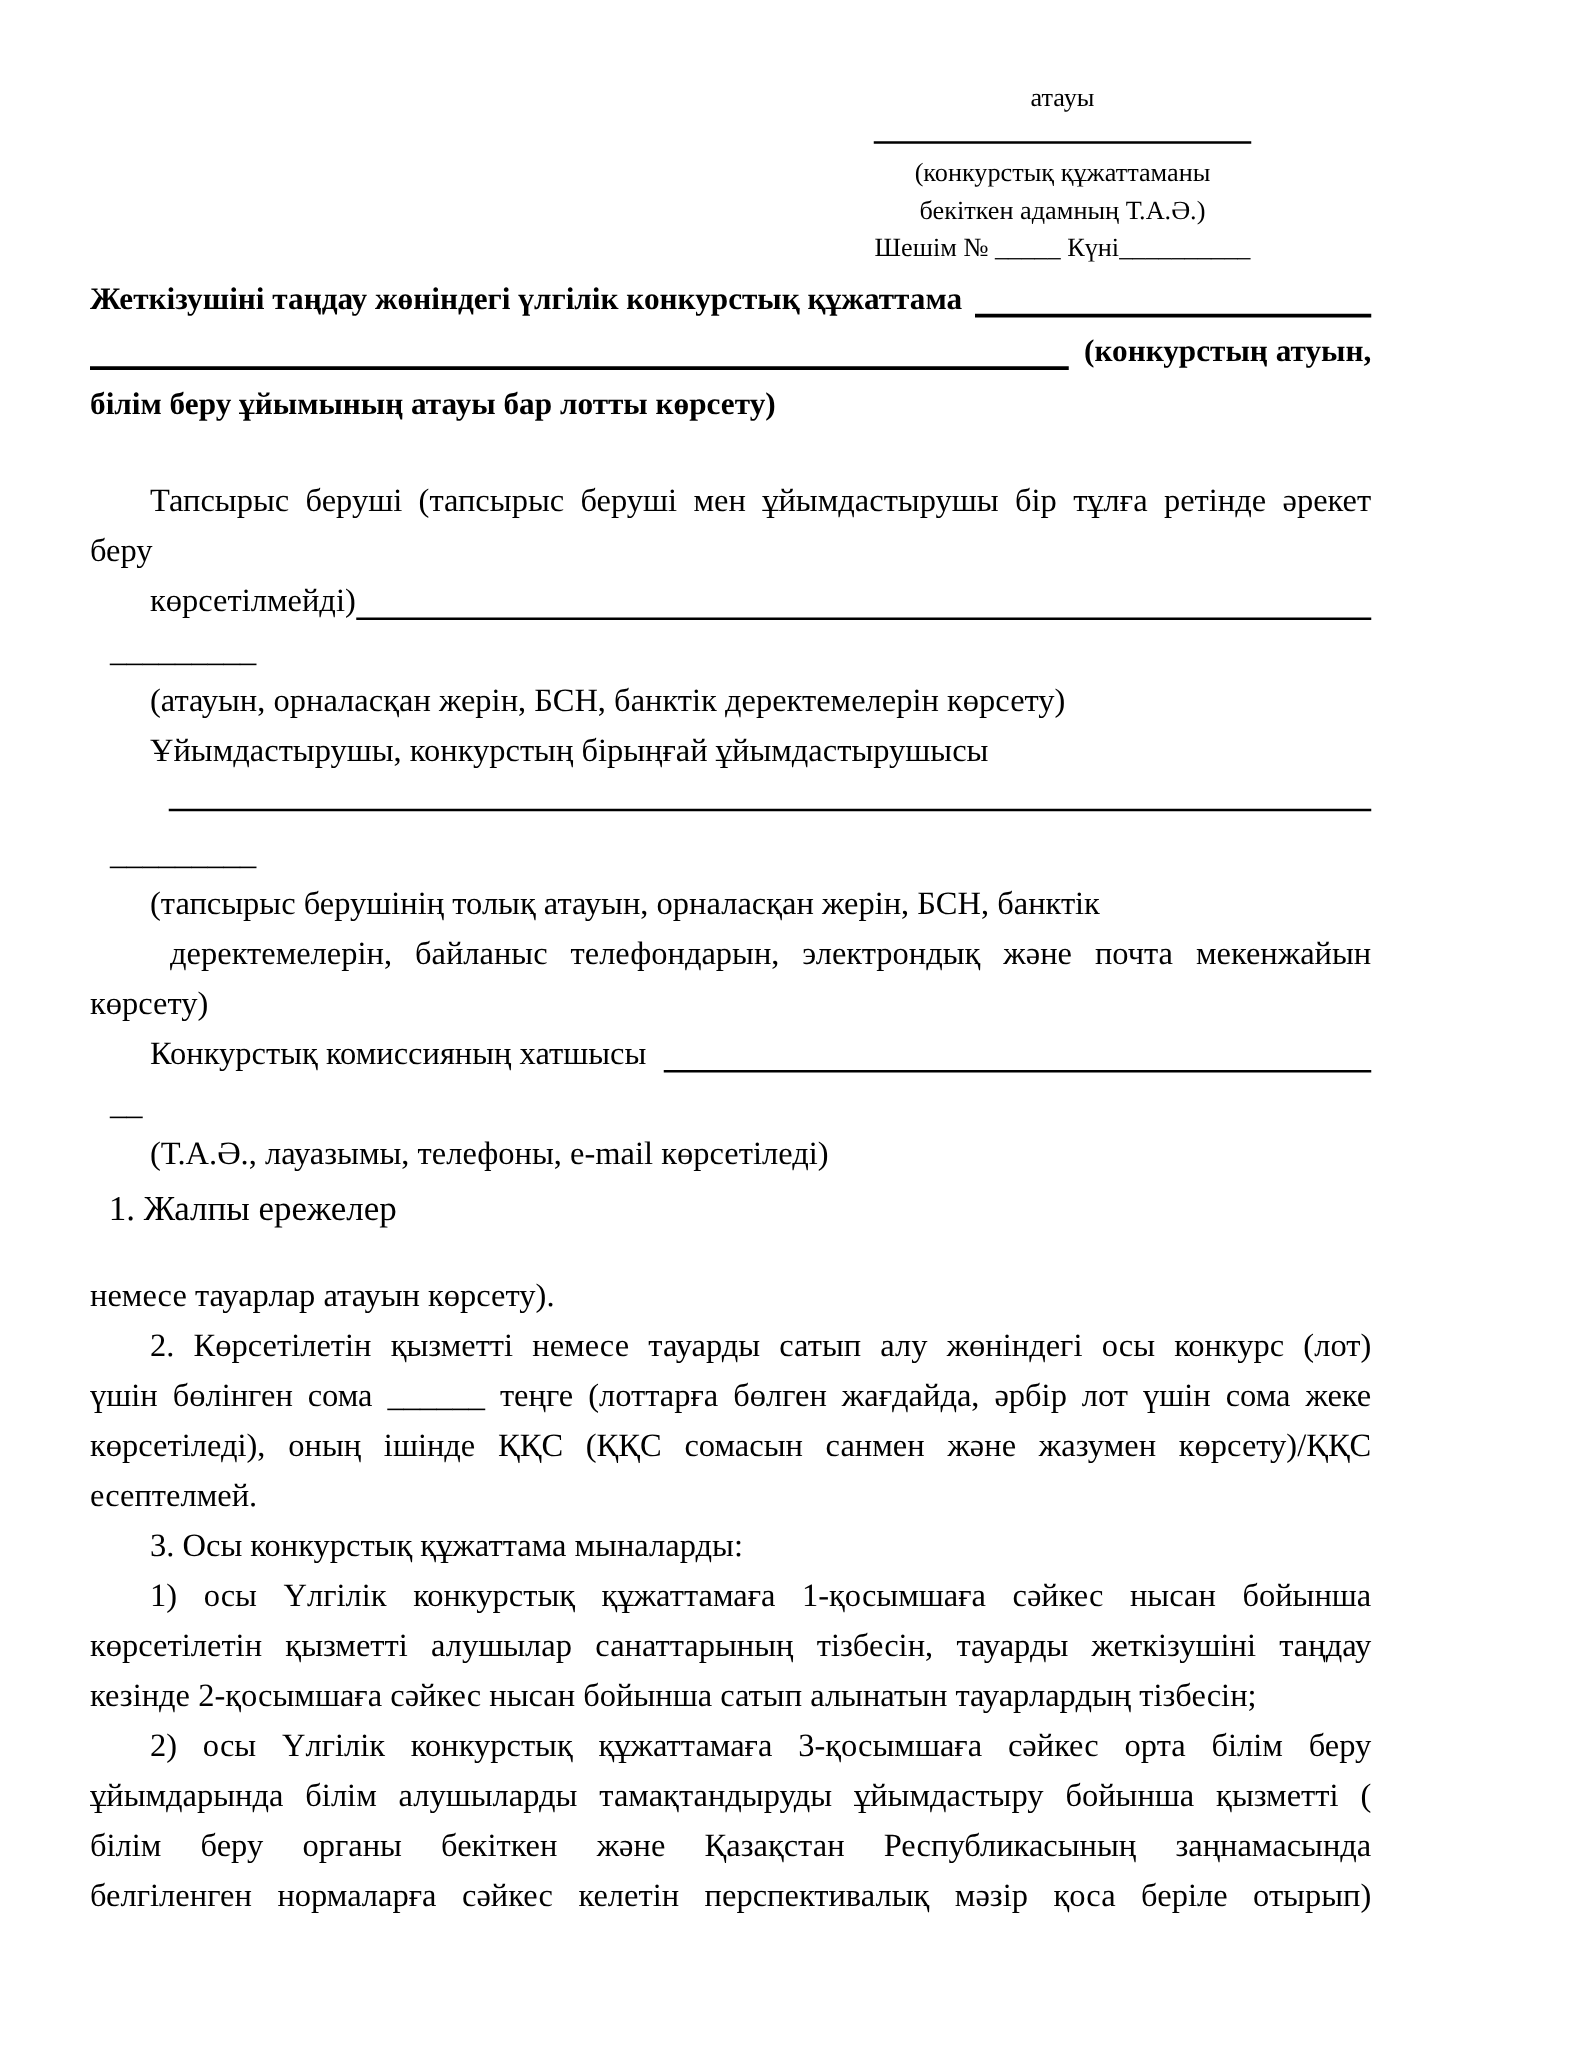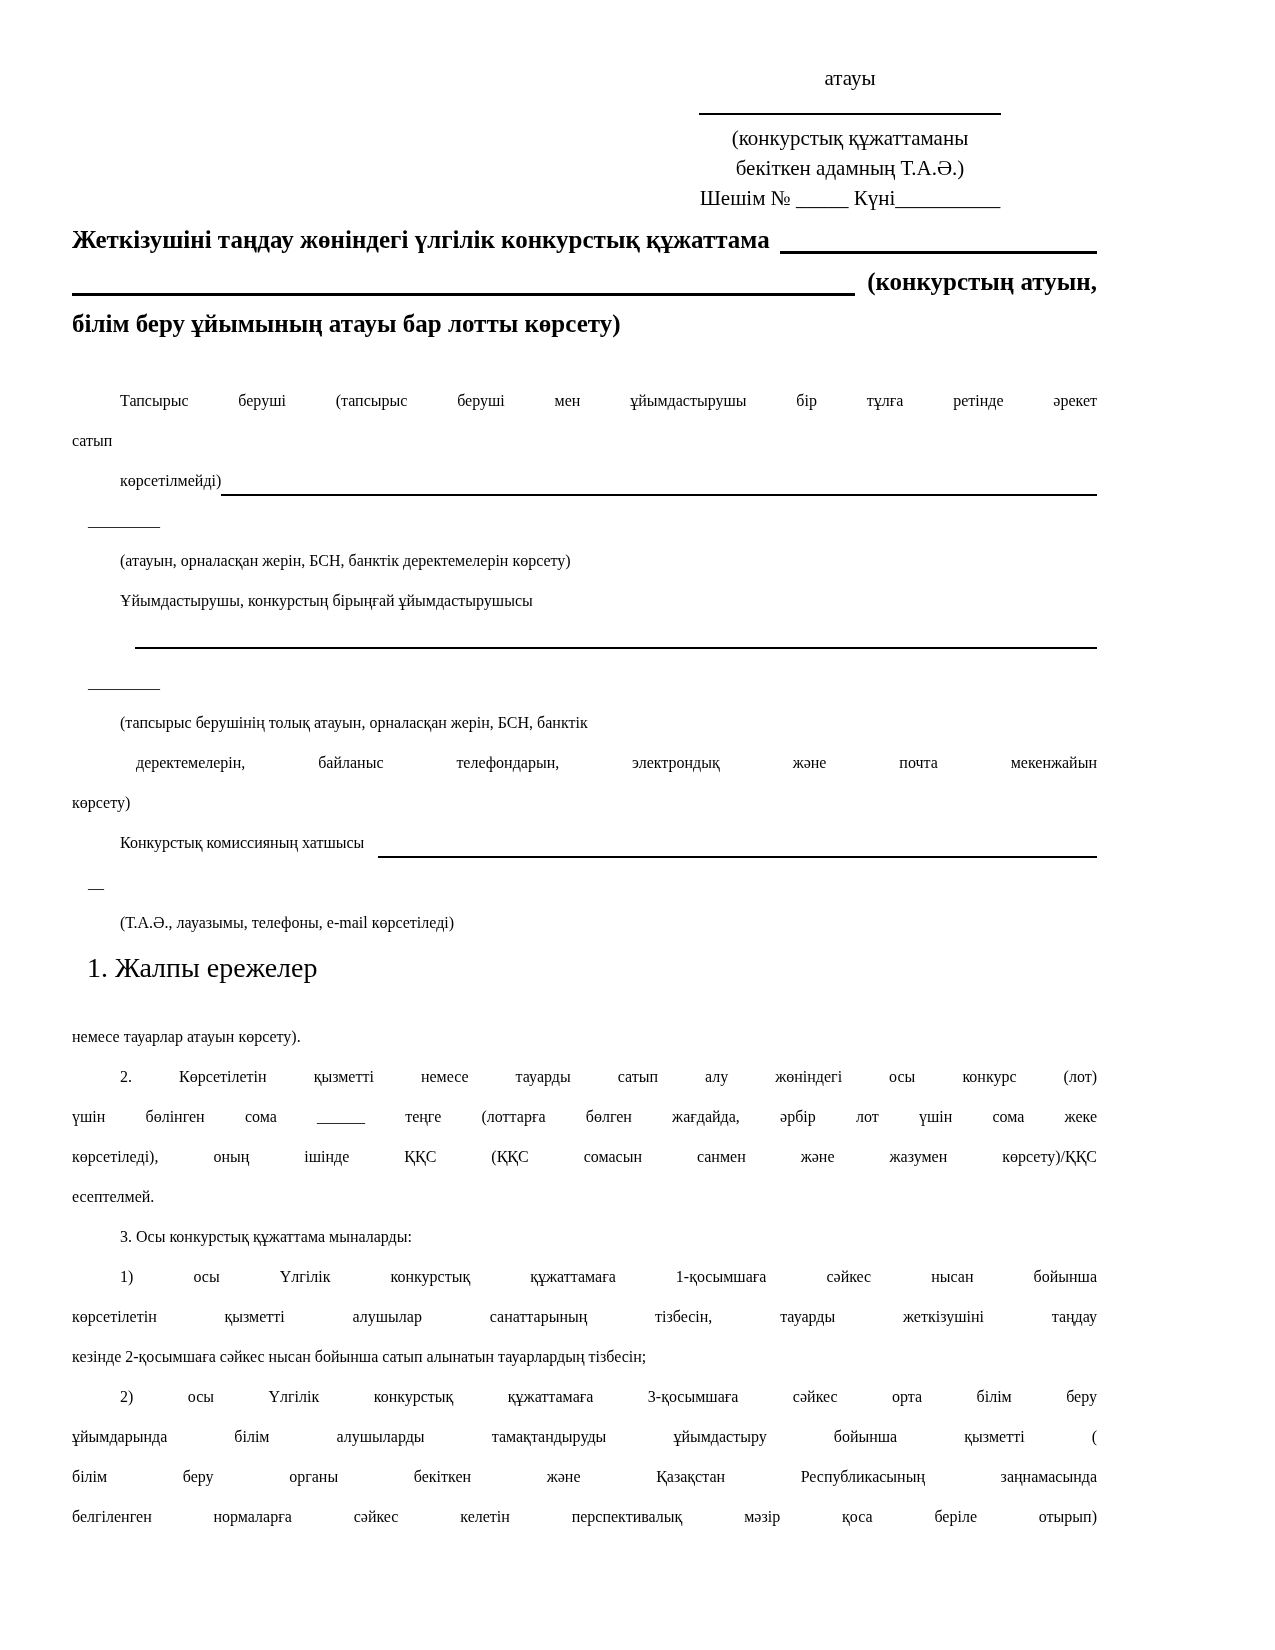--- a/index.html
+++ b/index.html
@@ -45,21 +45,21 @@
     border-bottom: 2px solid #000;
     margin-bottom: 5px;
   }
   .bold-fill { border-bottom-width: 3px; margin-bottom: 7px; }
   .gap { margin-left: 10px; }
   .gap-wide { margin-left: 14px; }
   .t-tail { padding-left: 12px; }
 
   
   .intro { margin-top: 36px; }
-  .line { font-size: 16px; line-height: 40px; }
+  .line { font-size: 26px; line-height: 40px; }
   .ind  { padding-left: 48px; }
   .ind2 { padding-left: 64px; }
   .rule-ind { padding-left: 16px; }
   .j { text-align: justify; text-align-last: justify; }
   .long-rule {
     margin: 0 0 14px 63px;
     height: 26px;
     border-bottom: 2px solid #000;
   }
 
@@ -92,21 +92,21 @@
     </div>
     <div class="flexline">
       <span class="fill bold-fill"></span>
       <span class="t-tail">(конкурстың атуын,</span>
     </div>
     <div>білім беру ұйымының атауы бар лотты көрсету)</div>
   </div>
 
   <div class="intro">
     <div class="line j ind">Тапсырыс беруші (тапсырыс беруші мен ұйымдастырушы бір тұлға ретінде әрекет</div>
-    <div class="line">сатып</div>
+    <div class="line">беру</div>
     <div class="line flexline ind">
       <span>көрсетілмейді)</span>
       <span class="fill"></span>
     </div>
     <div class="line rule-ind">_________</div>
     <div class="line ind">(атауын, орналасқан жерін, БСН, банктік деректемелерін көрсету)</div>
     <div class="line ind">Ұйымдастырушы, конкурстың бірыңғай ұйымдастырушысы</div>
     <div class="long-rule"></div>
     <div class="line rule-ind">_________</div>
     <div class="line ind">(тапсырыс берушінің толық атауын, орналасқан жерін, БСН, банктік</div>

